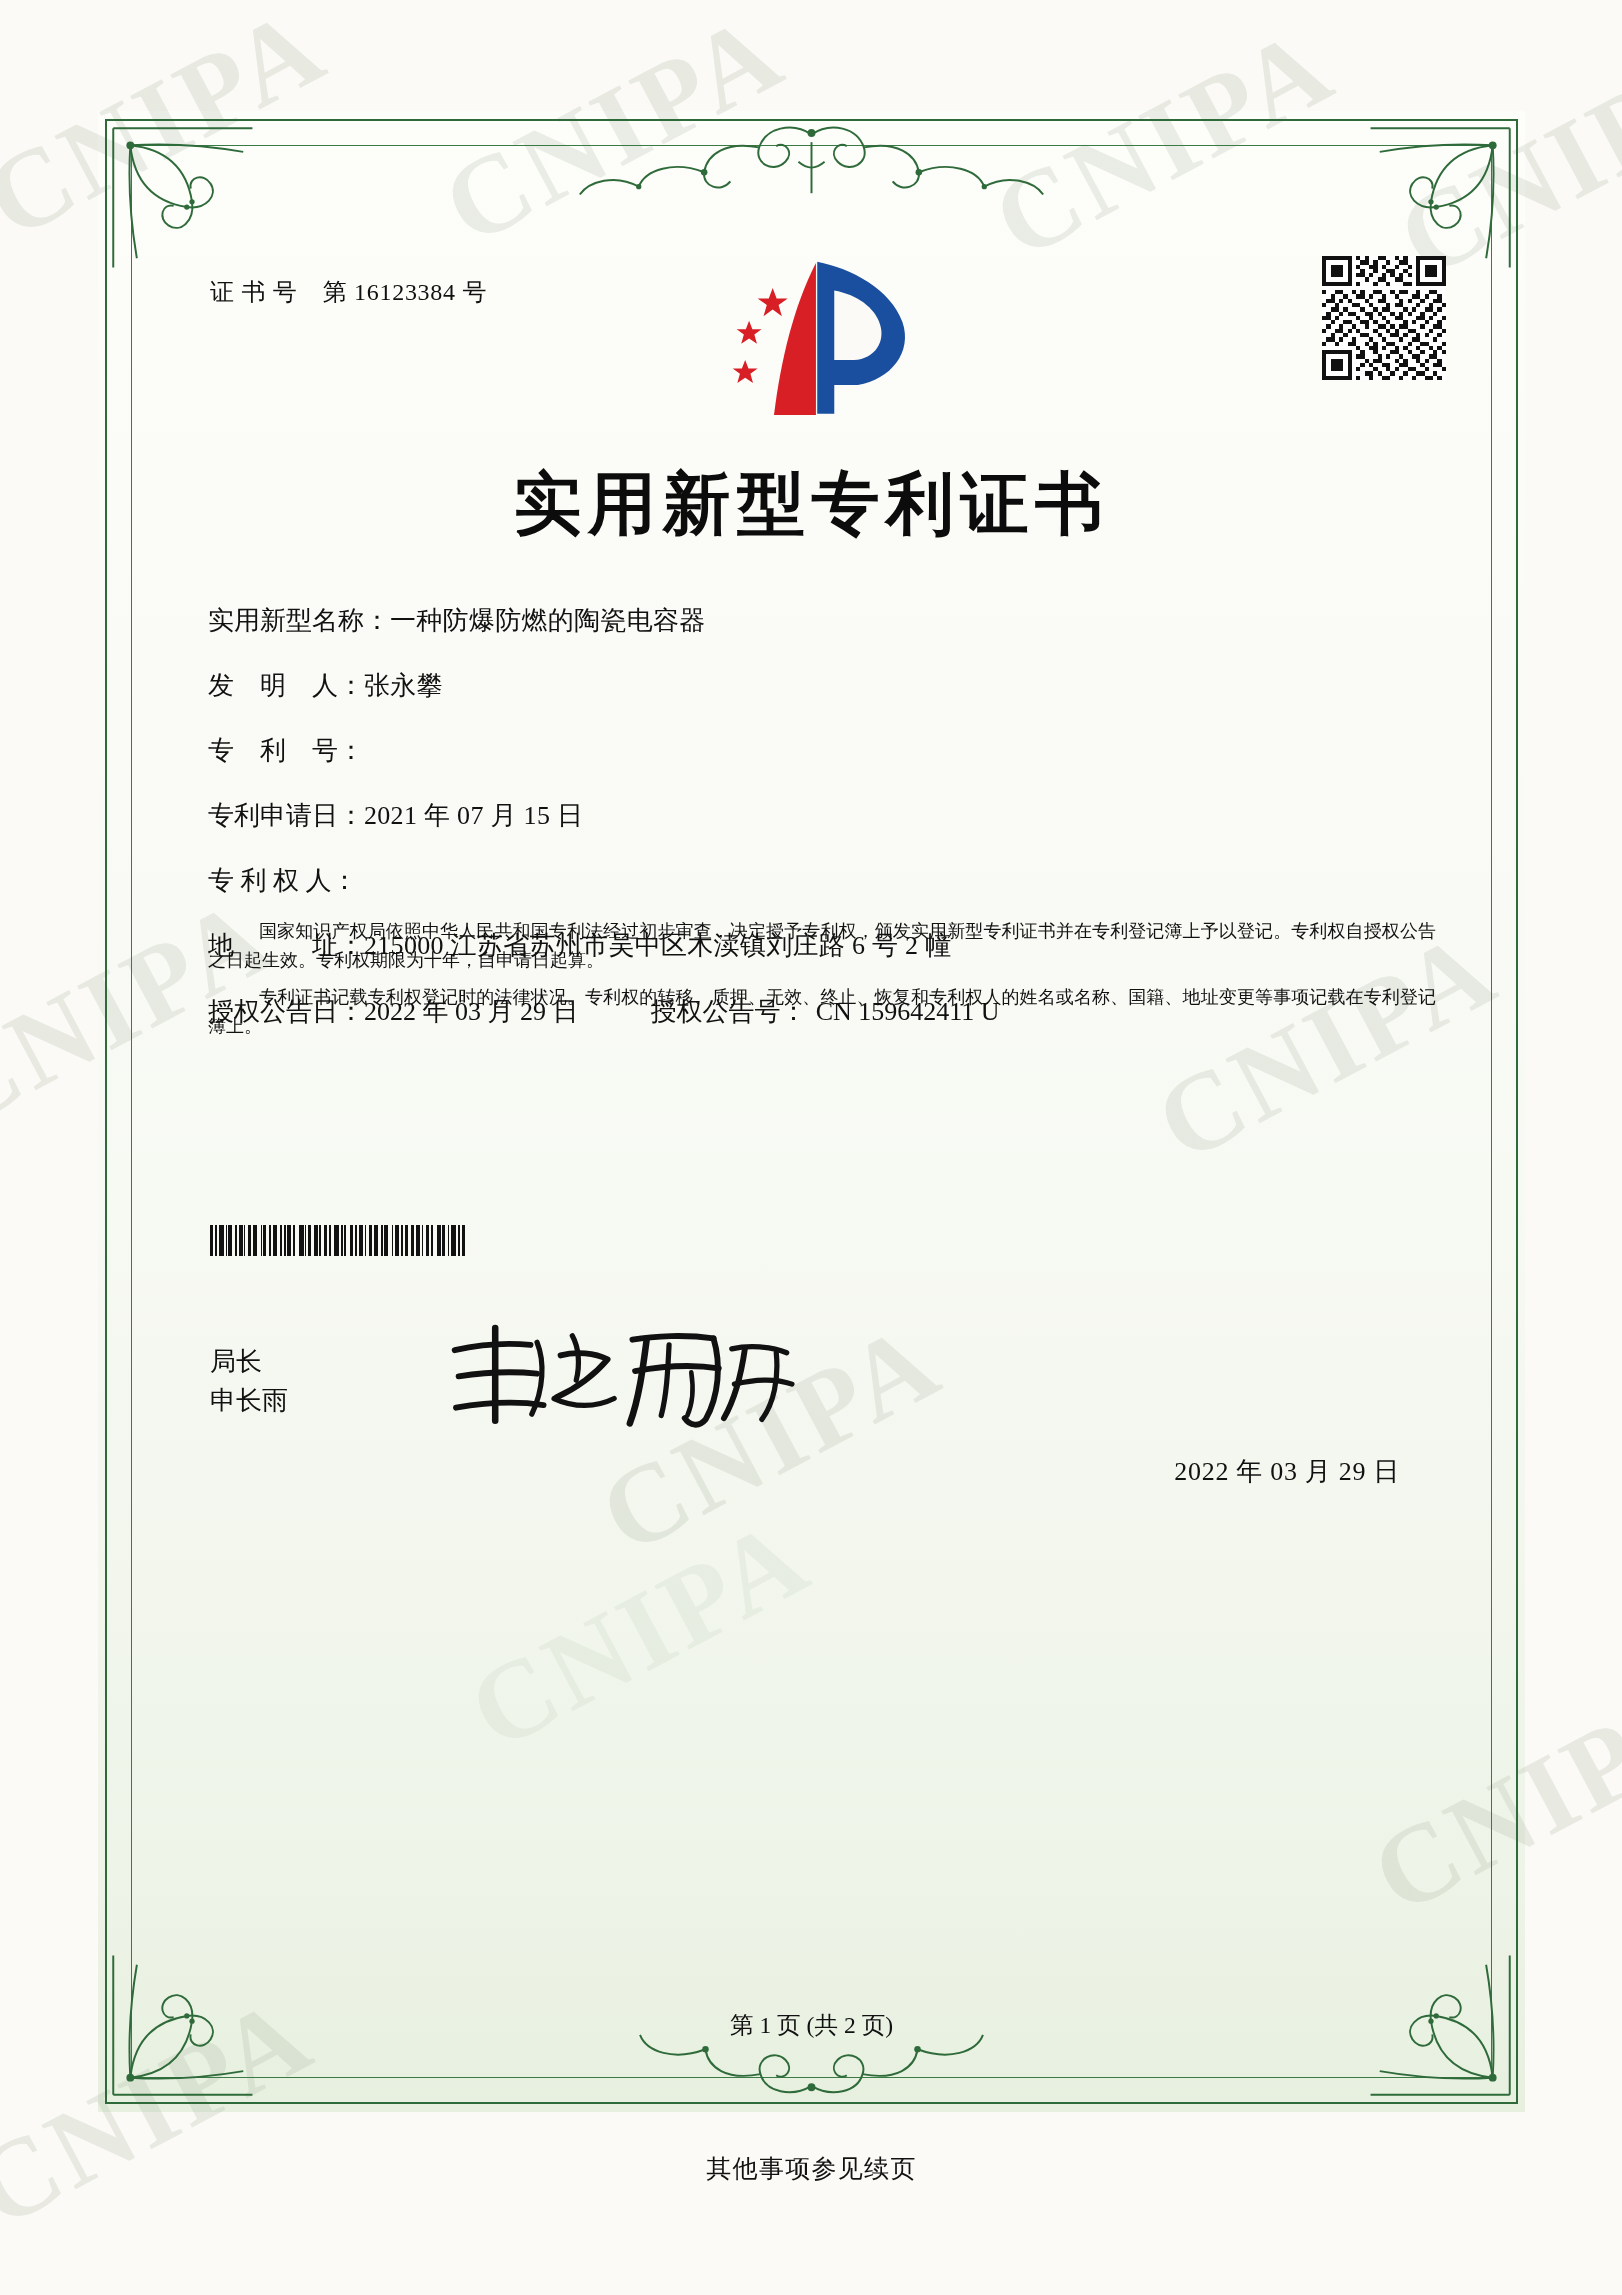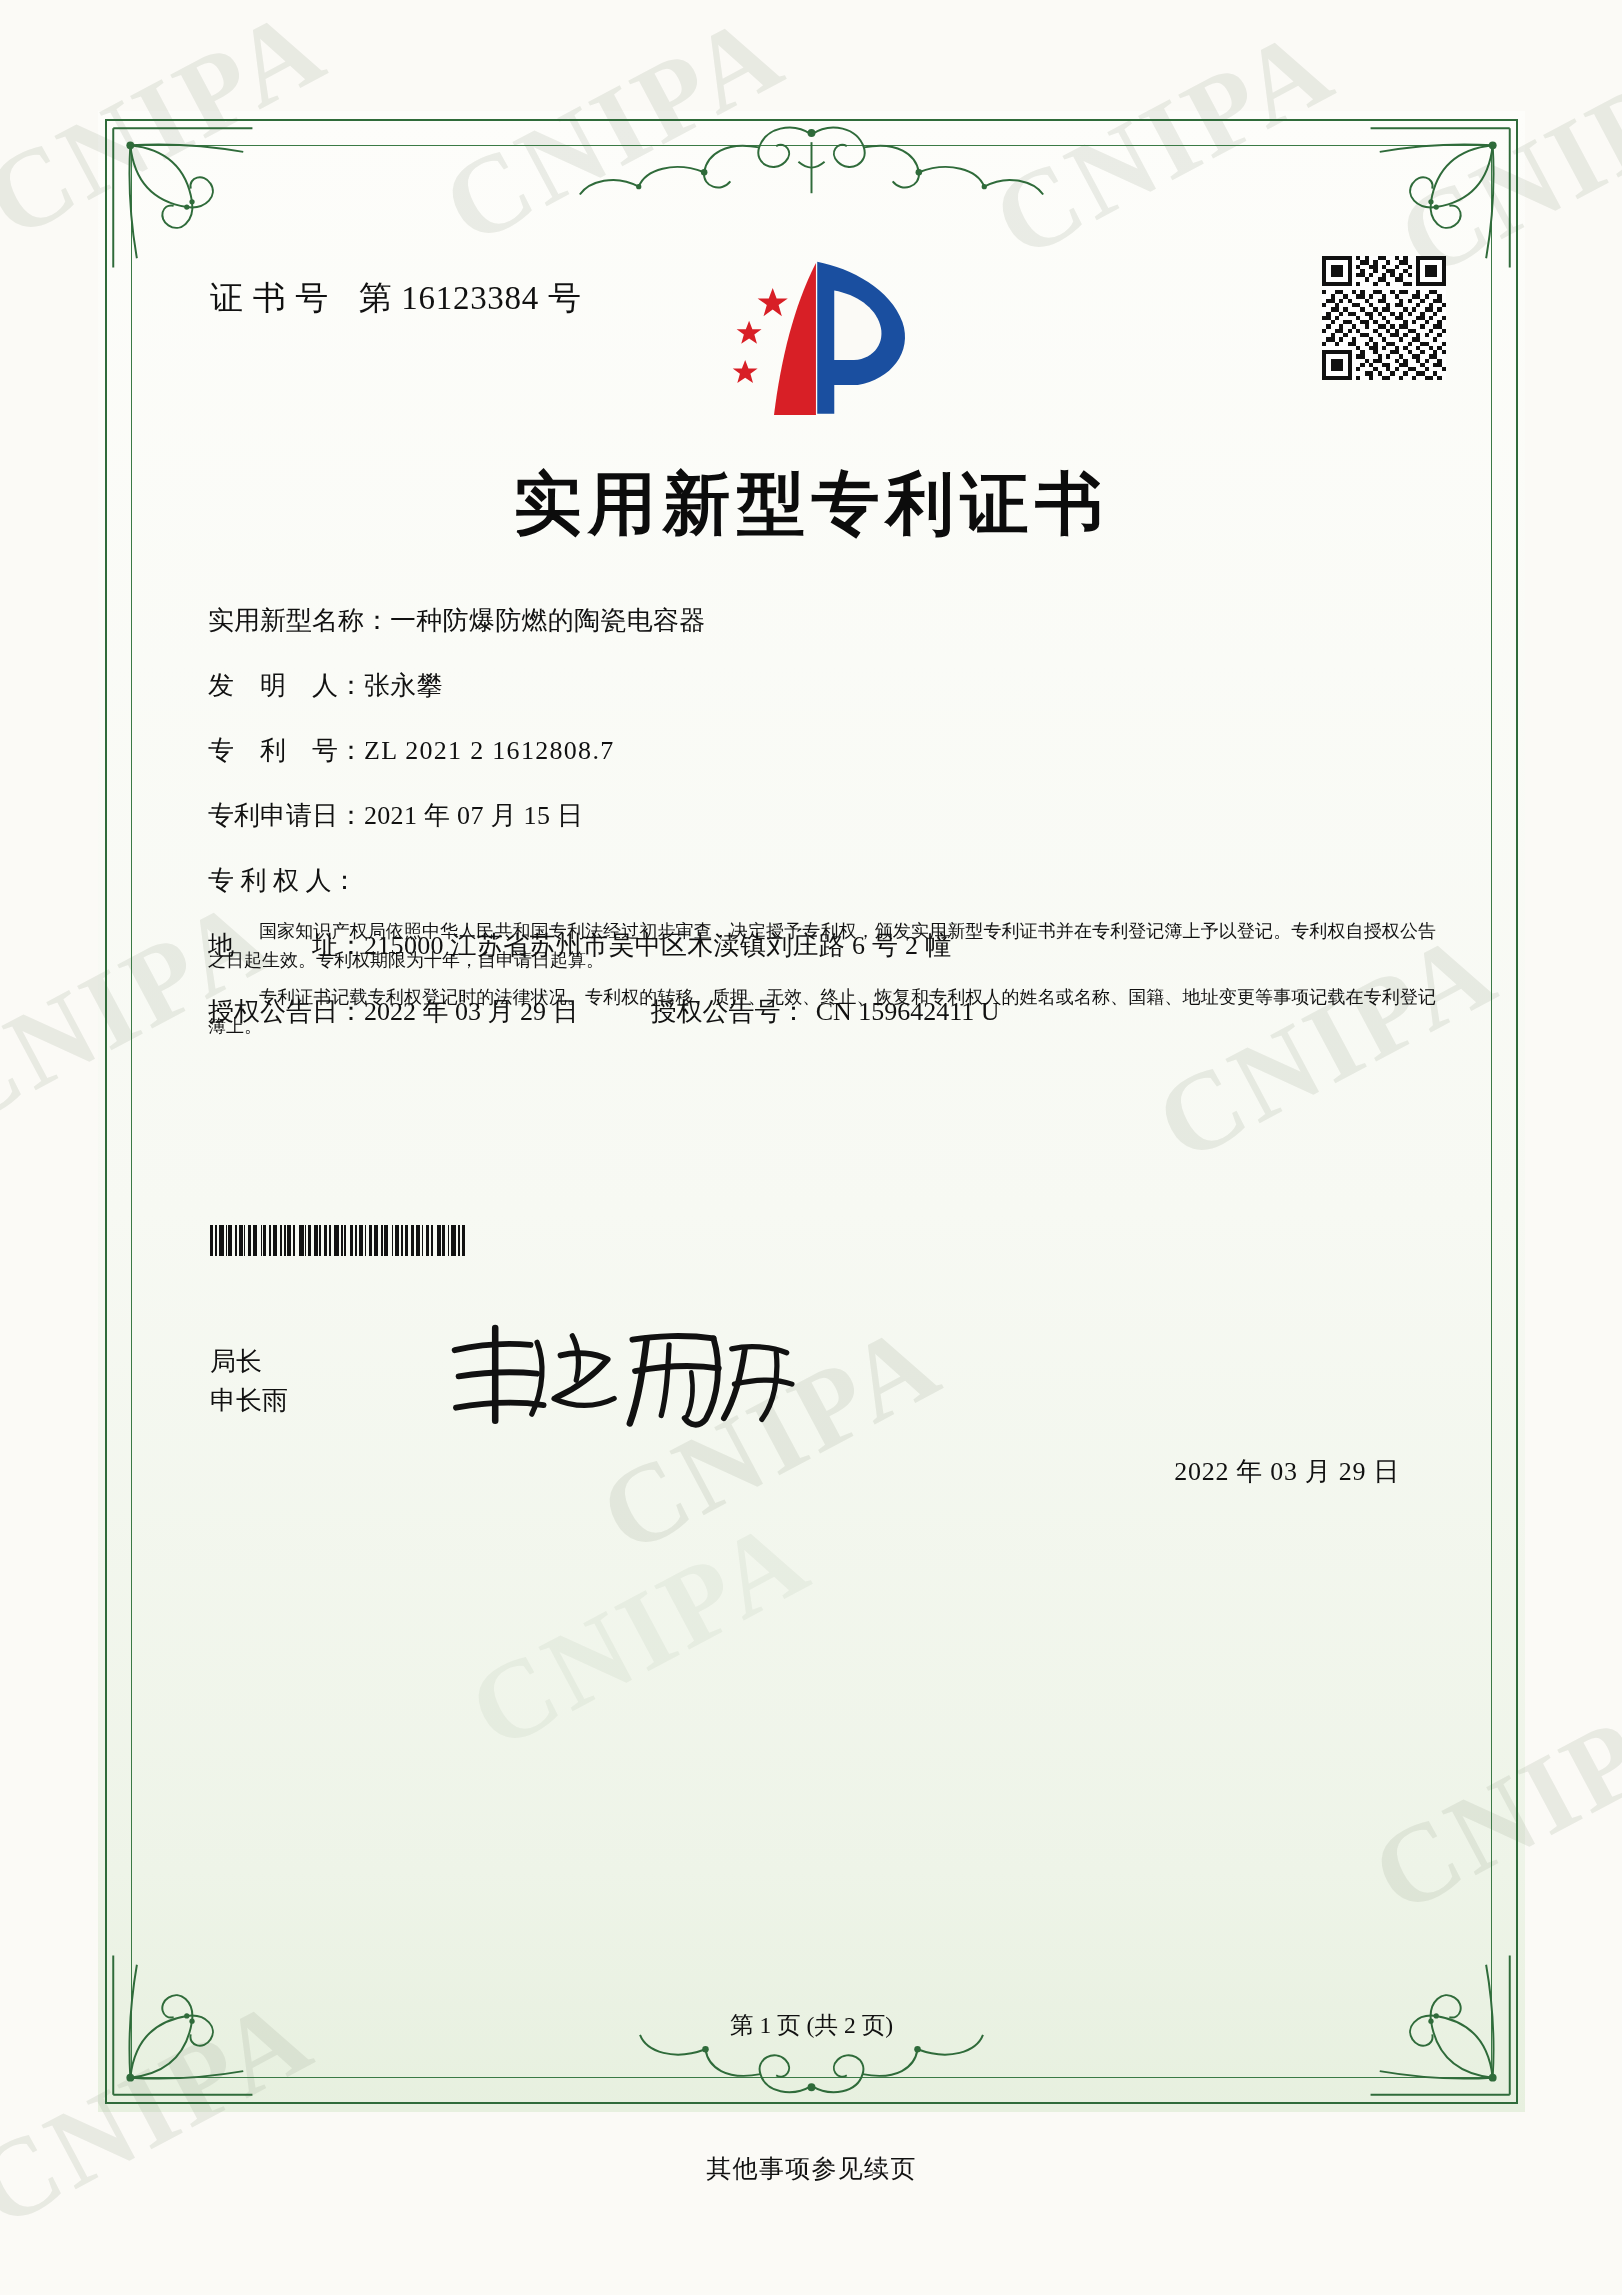--- a/index.html
+++ b/index.html
@@ -65,21 +65,21 @@
   
   .content {
     position: absolute;
     left: 131px; top: 145px; right: 131px; bottom: 217px;
   }
 
   .cert-no {
     position: absolute;
     left: 79px;
     top: 131px;
-    font-size: 33px;
+    font-size: 24px;
     letter-spacing: 0.7px;
     color: #111;
   }
 
   .qr {
     position: absolute;
     right: 46px;
     top: 111px;
     width: 124px;
     height: 124px;
@@ -590,21 +590,20 @@
         <span class="fld-value">一种防爆防燃的陶瓷电容器</span>
       </div>
 
       <div class="field-row">
         <span class="fld-label">发　明　人：</span>
         <span class="fld-value">张永攀</span>
       </div>
 
       <div class="field-row">
         <span class="fld-label">专　利　号：</span>
-        <span class="fld-value mono-sp">ZL 2021 2 1612808.7</span>
       </div>
 
       <div class="field-row">
         <span class="fld-label">专利申请日：</span>
         <span class="fld-value">2021 年 07 月 15 日</span>
       </div>
 
       <div class="field-row">
         <span class="fld-label">专 利 权 人：</span>
       </div>

